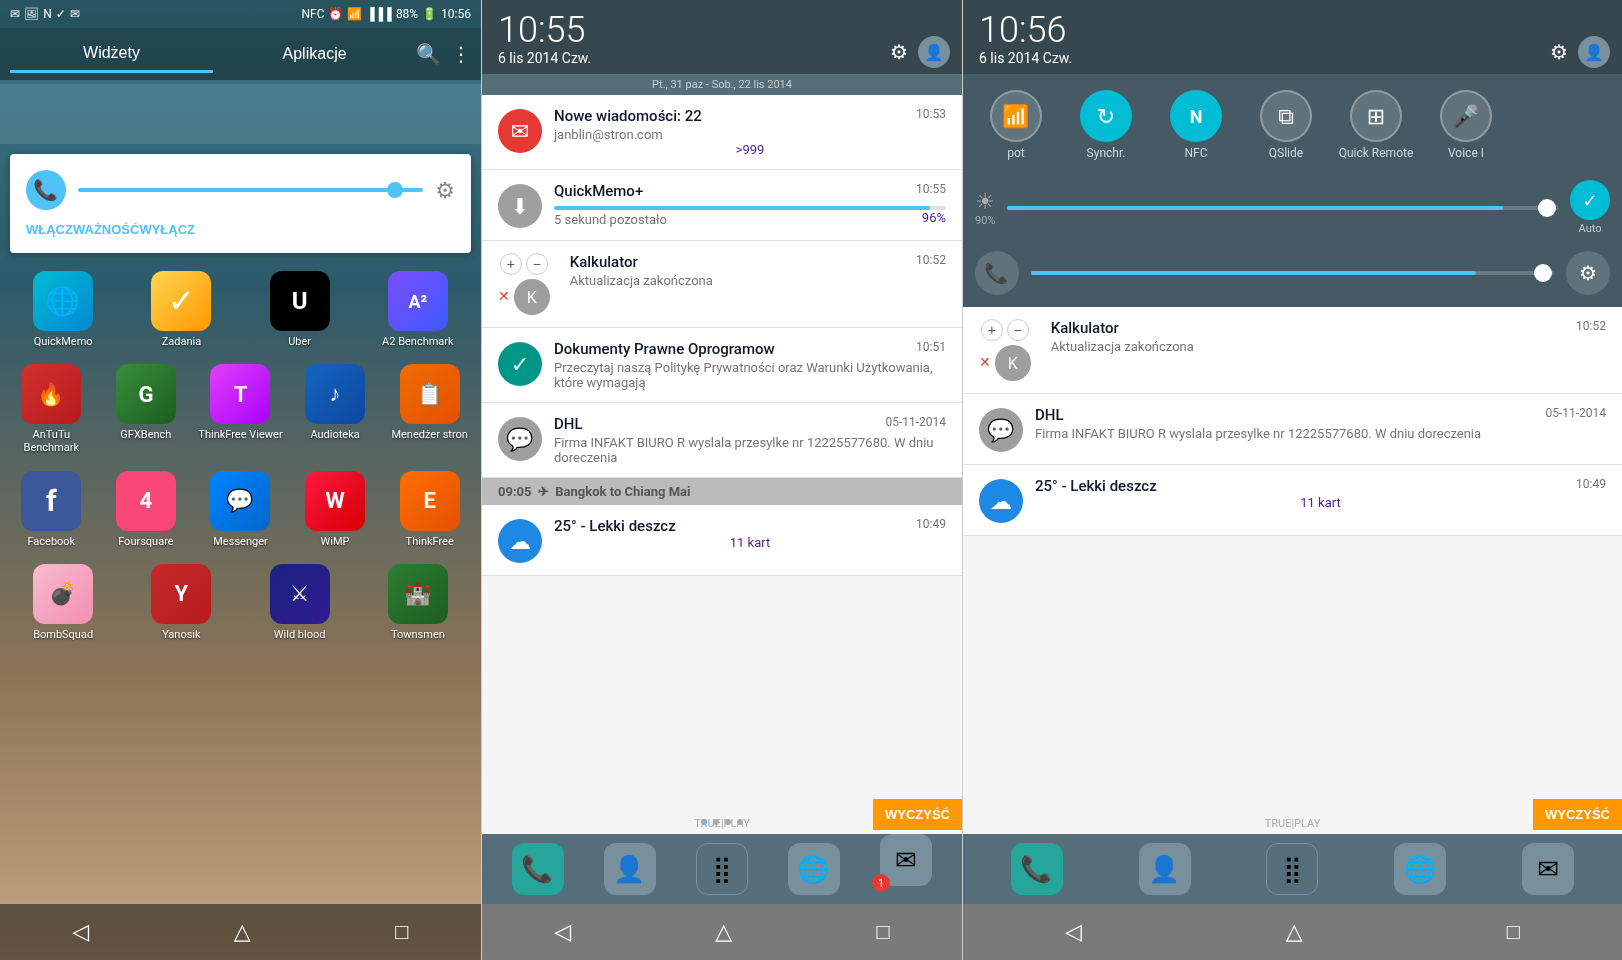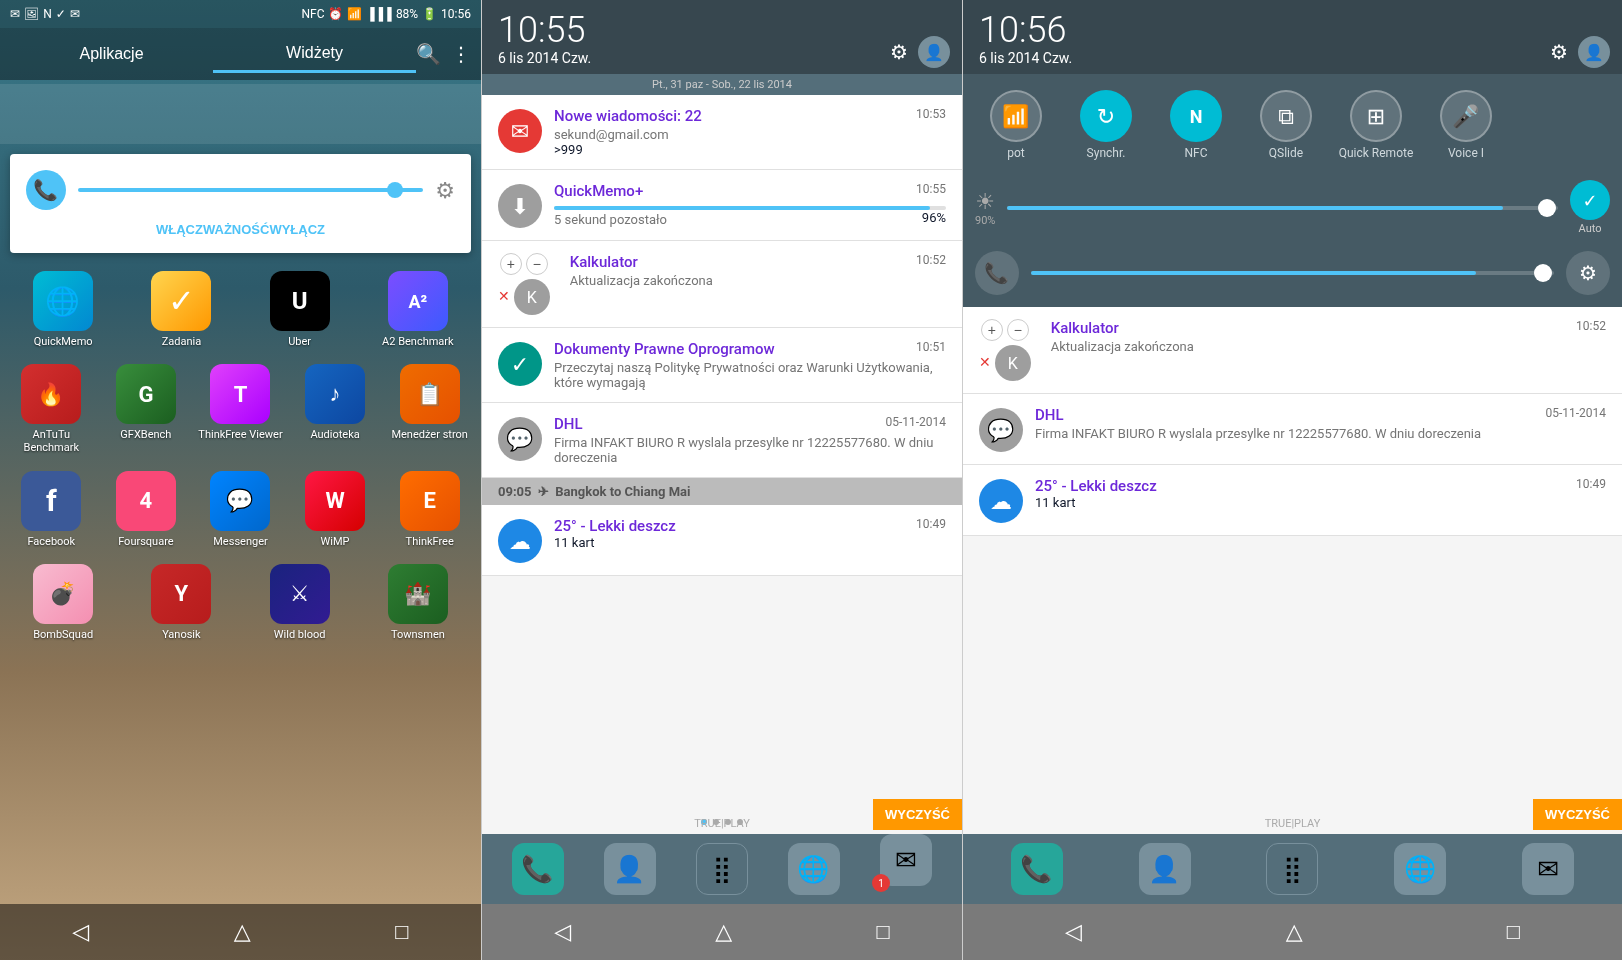--- a/index.html
+++ b/index.html
@@ -104,21 +104,21 @@
       font-size: 22px;
       color: #888;
     }
     .widget-title {
       font-size: 16px;
       color: #333;
       margin-top: 12px;
     }
     .widget-buttons {
       display: flex;
-      justify-content: center;
+      justify-content: flex-start;
       margin-top: 12px;
     }
     .widget-btn {
       font-size: 13px;
       color: #4fc3f7;
       background: none;
       border: none;
       cursor: pointer;
       font-weight: 600;
     }
@@ -262,24 +262,24 @@
       flex-shrink: 0;
       margin-top: 2px;
     }
     .na-red { background: #e53935; color: white; }
     .na-gray { background: #9e9e9e; color: white; }
     .na-teal { background: #009688; color: white; }
     .na-blue { background: #1e88e5; color: white; }
 
     .notif-content { flex: 1; }
     .notif-top-row { display: flex; justify-content: space-between; align-items: flex-start; }
-    .notif-app-name { font-size: 15px; font-weight: 500; color: #6d28d9; }
+    .notif-app-name { font-size: 15px; font-weight: 500; color: #0f172a; }
     .notif-time-tag { font-size: 12px; color: #757575; }
     .notif-sub { font-size: 13px; color: #757575; margin-top: 2px; }
-    .notif-count { font-size: 13px; color: #0f172a; text-align: left; }
+    .notif-count { font-size: 13px; color: #4c1d95; text-align: center; }
 
     .progress-bar {
       height: 4px;
       background: #e0e0e0;
       border-radius: 2px;
       margin-top: 6px;
       position: relative;
     }
     .progress-fill {
       height: 100%;
@@ -570,22 +570,22 @@
       <span>⏰</span>
       <span>📶</span>
       <span>▐▐▐</span>
       <span>88%</span>
       <span>🔋</span>
       <span>10:56</span>
     </div>
   </div>
 
   <div class="tab-bar">
+    <button class="tab-btn active">Widżety</button>
     <button class="tab-btn">Aplikacje</button>
-    <button class="tab-btn active">Widżety</button>
     <div class="tab-icons">
       <button class="tab-icon-btn">🔍</button>
       <button class="tab-icon-btn">⋮</button>
     </div>
   </div>
 
   <div style="height:60px;background:rgba(255,255,255,0.1);margin:4px 0;overflow:hidden;"></div>
 
   <div class="widget-preview">
     <div class="widget-top">
@@ -708,21 +708,21 @@
 
   <div class="notif-list">
 
     <div class="notif-item">
       <div class="notif-avatar na-red">✉</div>
       <div class="notif-content">
         <div class="notif-top-row">
           <span class="notif-app-name">Nowe wiadomości: 22</span>
           <span class="notif-time-tag">10:53</span>
         </div>
-        <div class="notif-sub">sekund@gmail.com</div>
+        <div class="notif-sub">janblin@stron.com</div>
         <div class="notif-count">&gt;999</div>
       </div>
     </div>
 
     <div class="notif-item">
       <div class="notif-avatar na-gray">⬇</div>
       <div class="notif-content">
         <div class="notif-top-row">
           <span class="notif-app-name">QuickMemo+</span>
           <span class="notif-time-tag">10:55</span>

